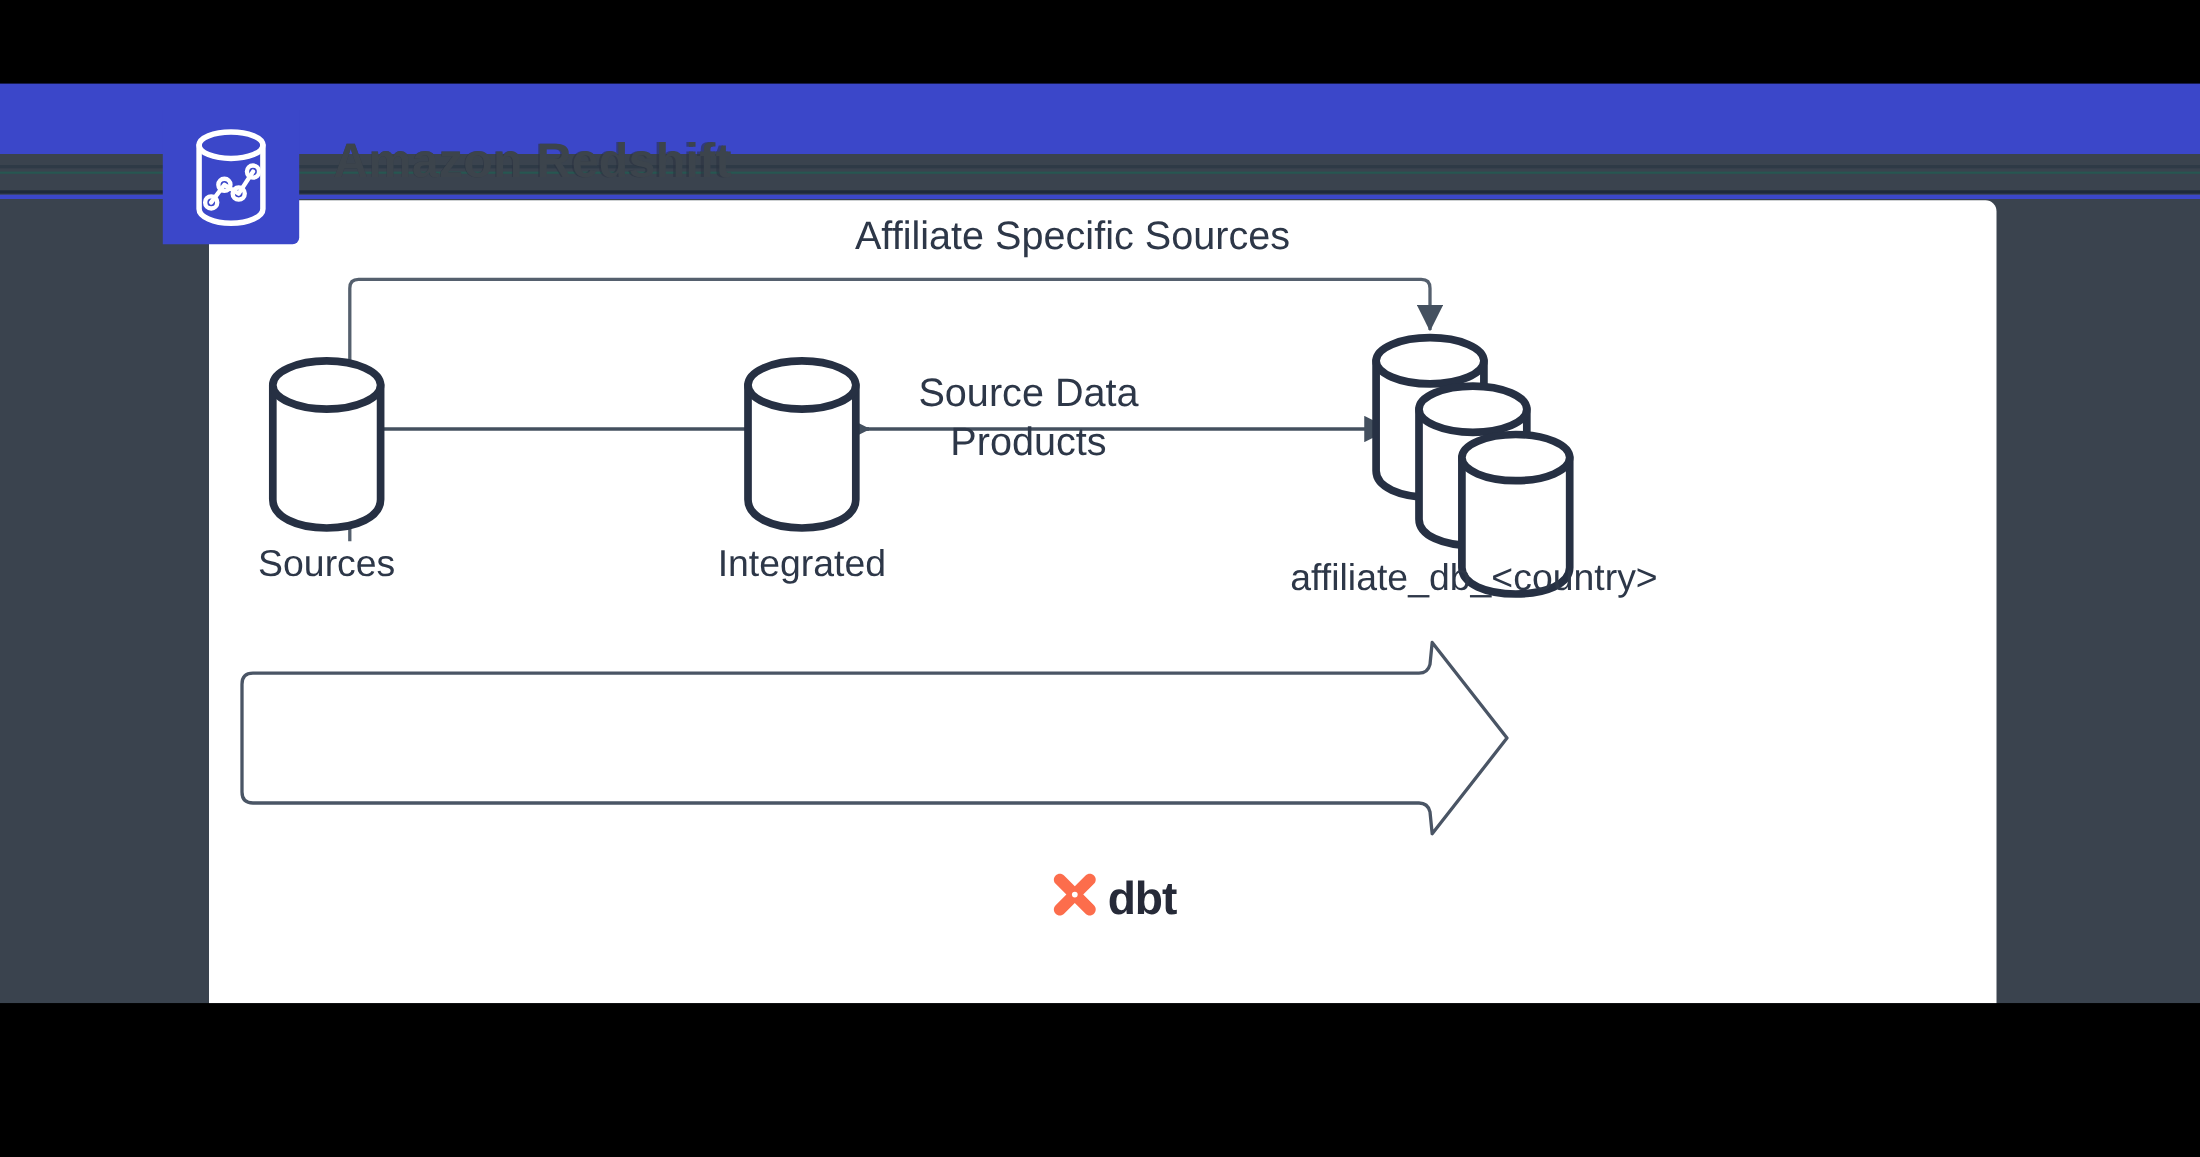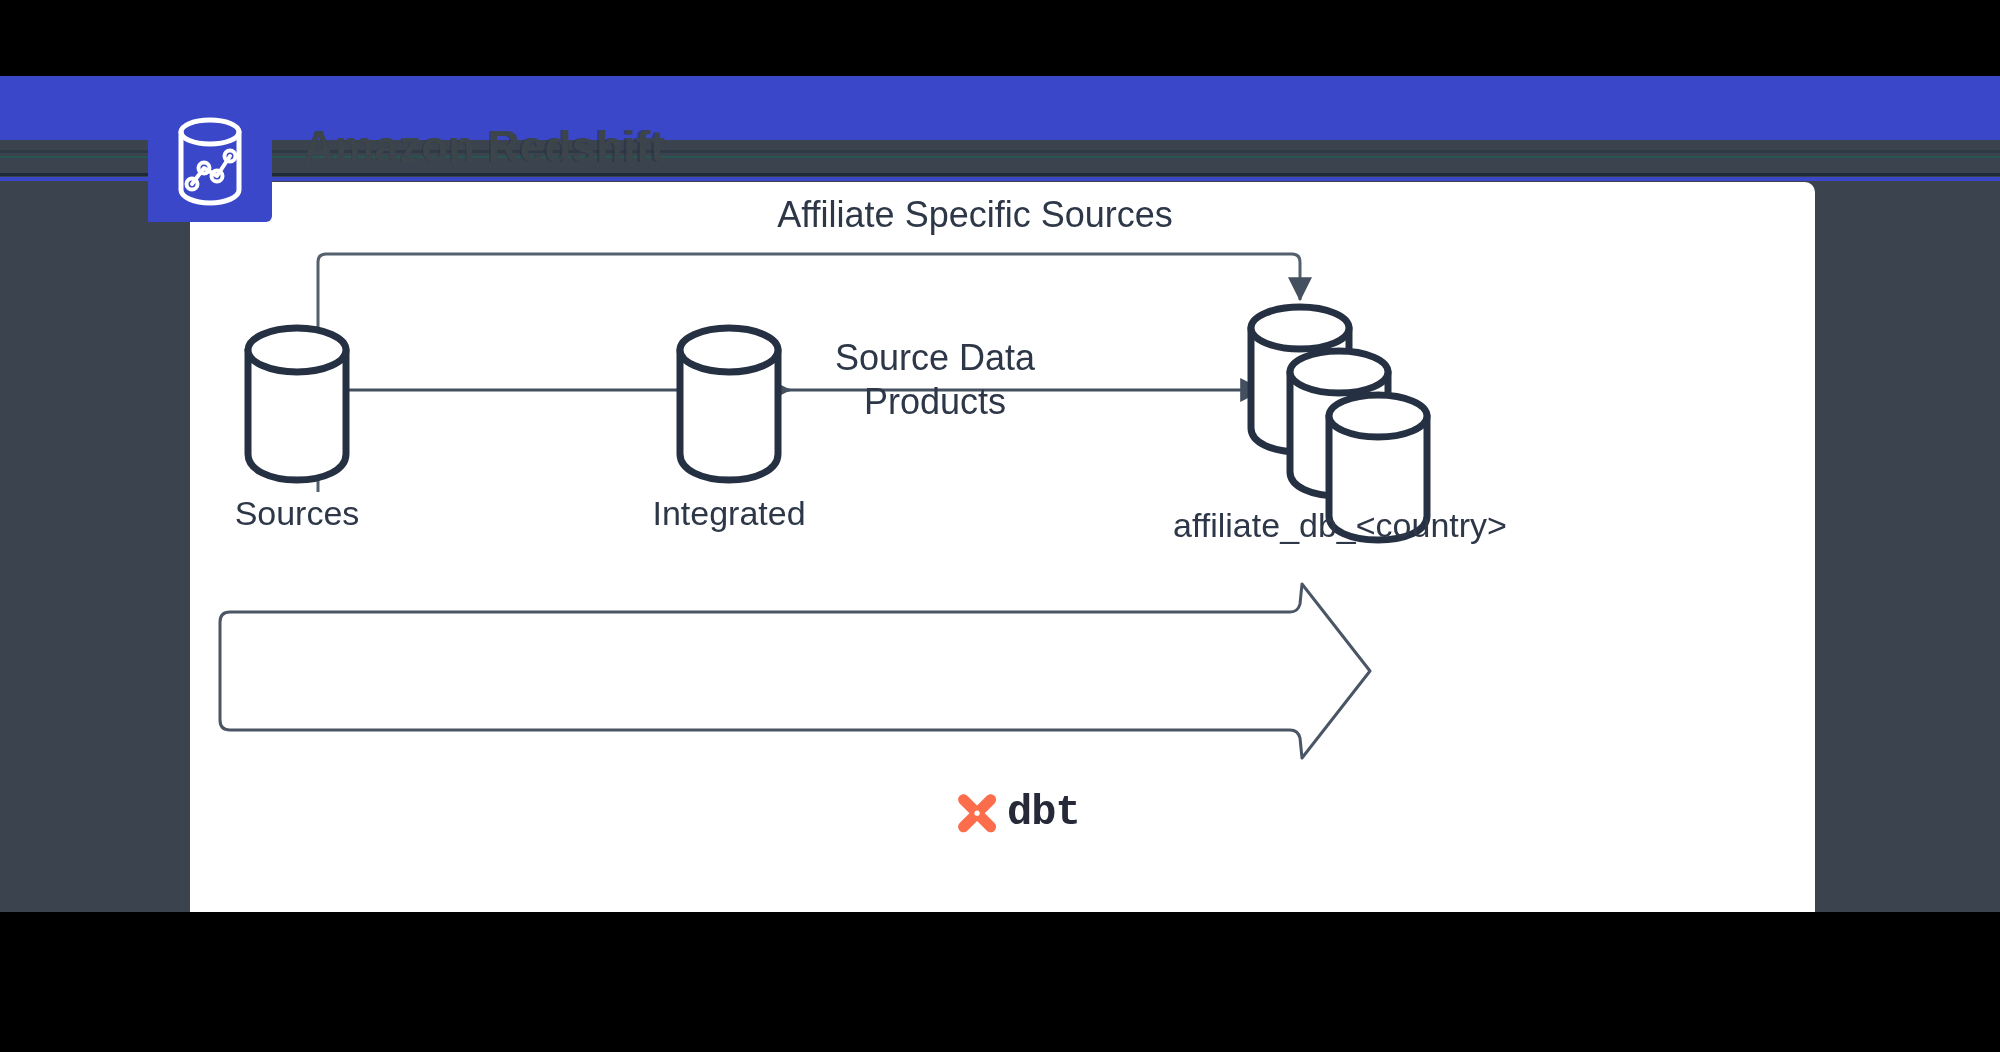--- a/index.html
+++ b/index.html
@@ -130,24 +130,23 @@
     fill: #2D3748;
   }
   .dg-label-lg { font-size: 36px; }
   .dg-label-md { font-size: 34px; }
 
   
   .dbt-wrap {
     position: absolute;
     left: 955px; top: 792px;
     display: flex;
-    align-items: flex-start;
+    align-items: center;
     gap: 8px;
     z-index: 4;
-    font-family: Liberation Mono, monospace;
   }
   .dbt-word {
     font-size: 42px;
     font-weight: 700;
     color: #262A38;
     letter-spacing: -1px;
     line-height: 1;
   }
 </style>
 </head>

